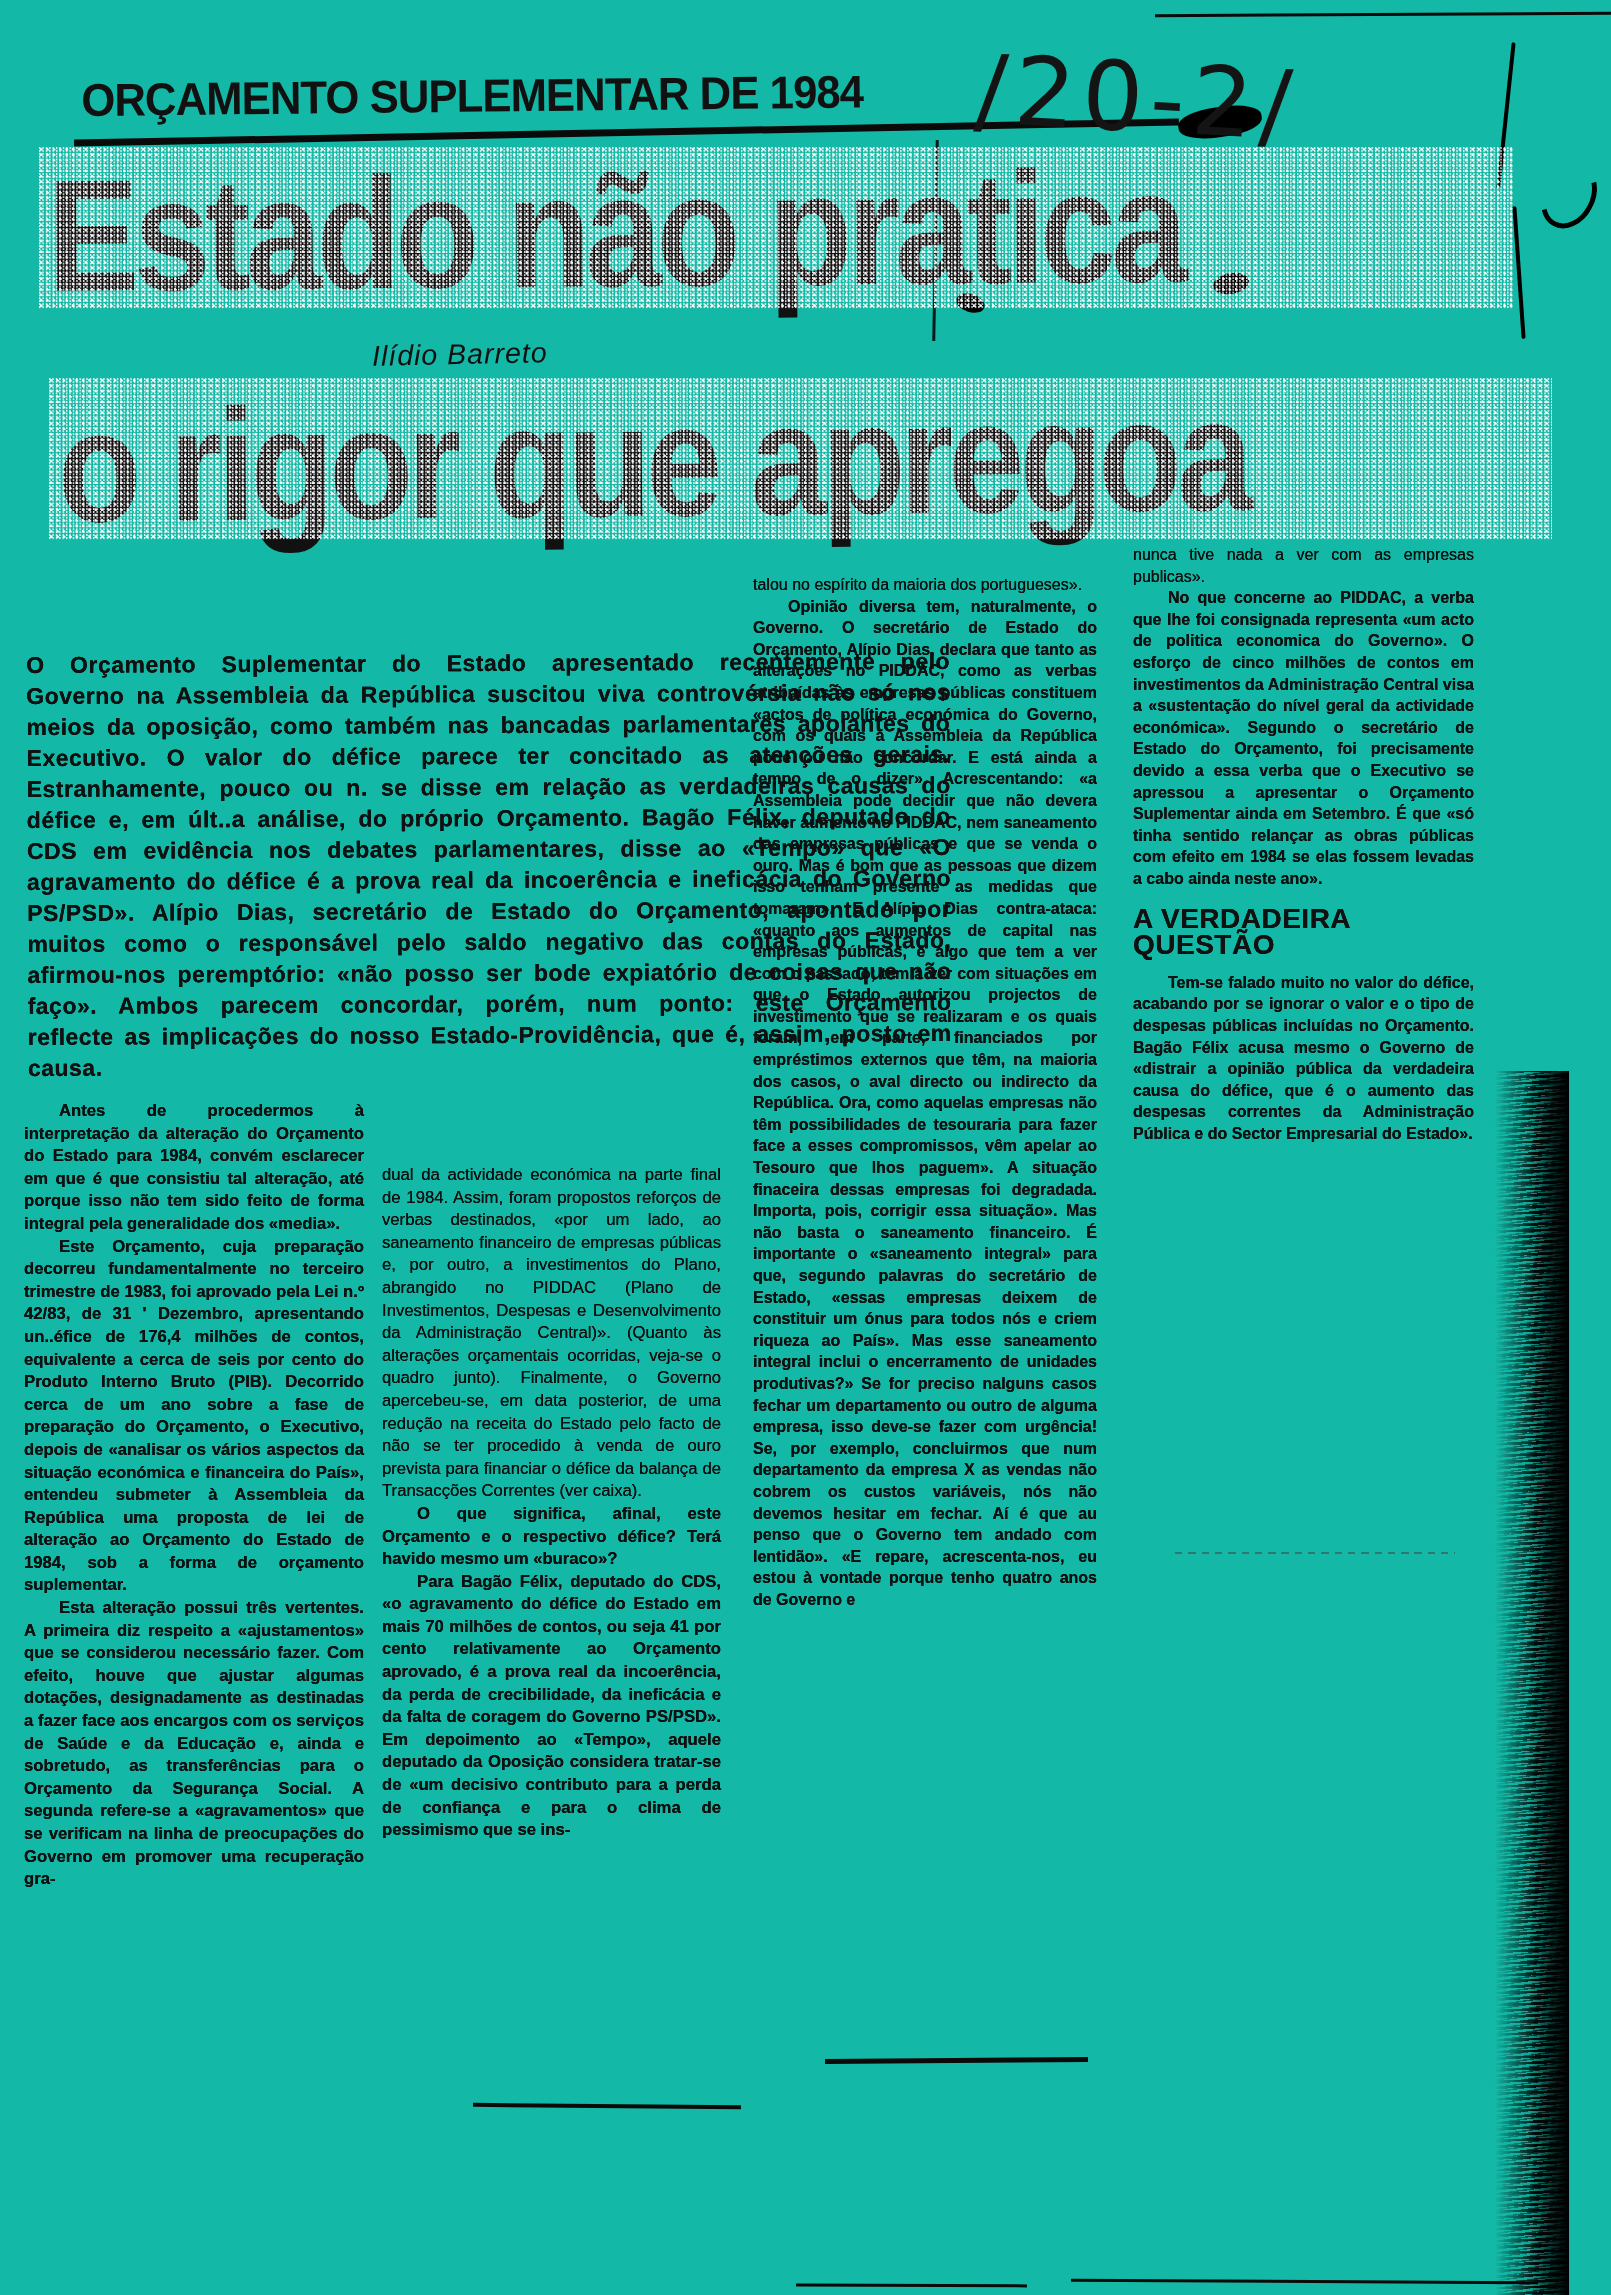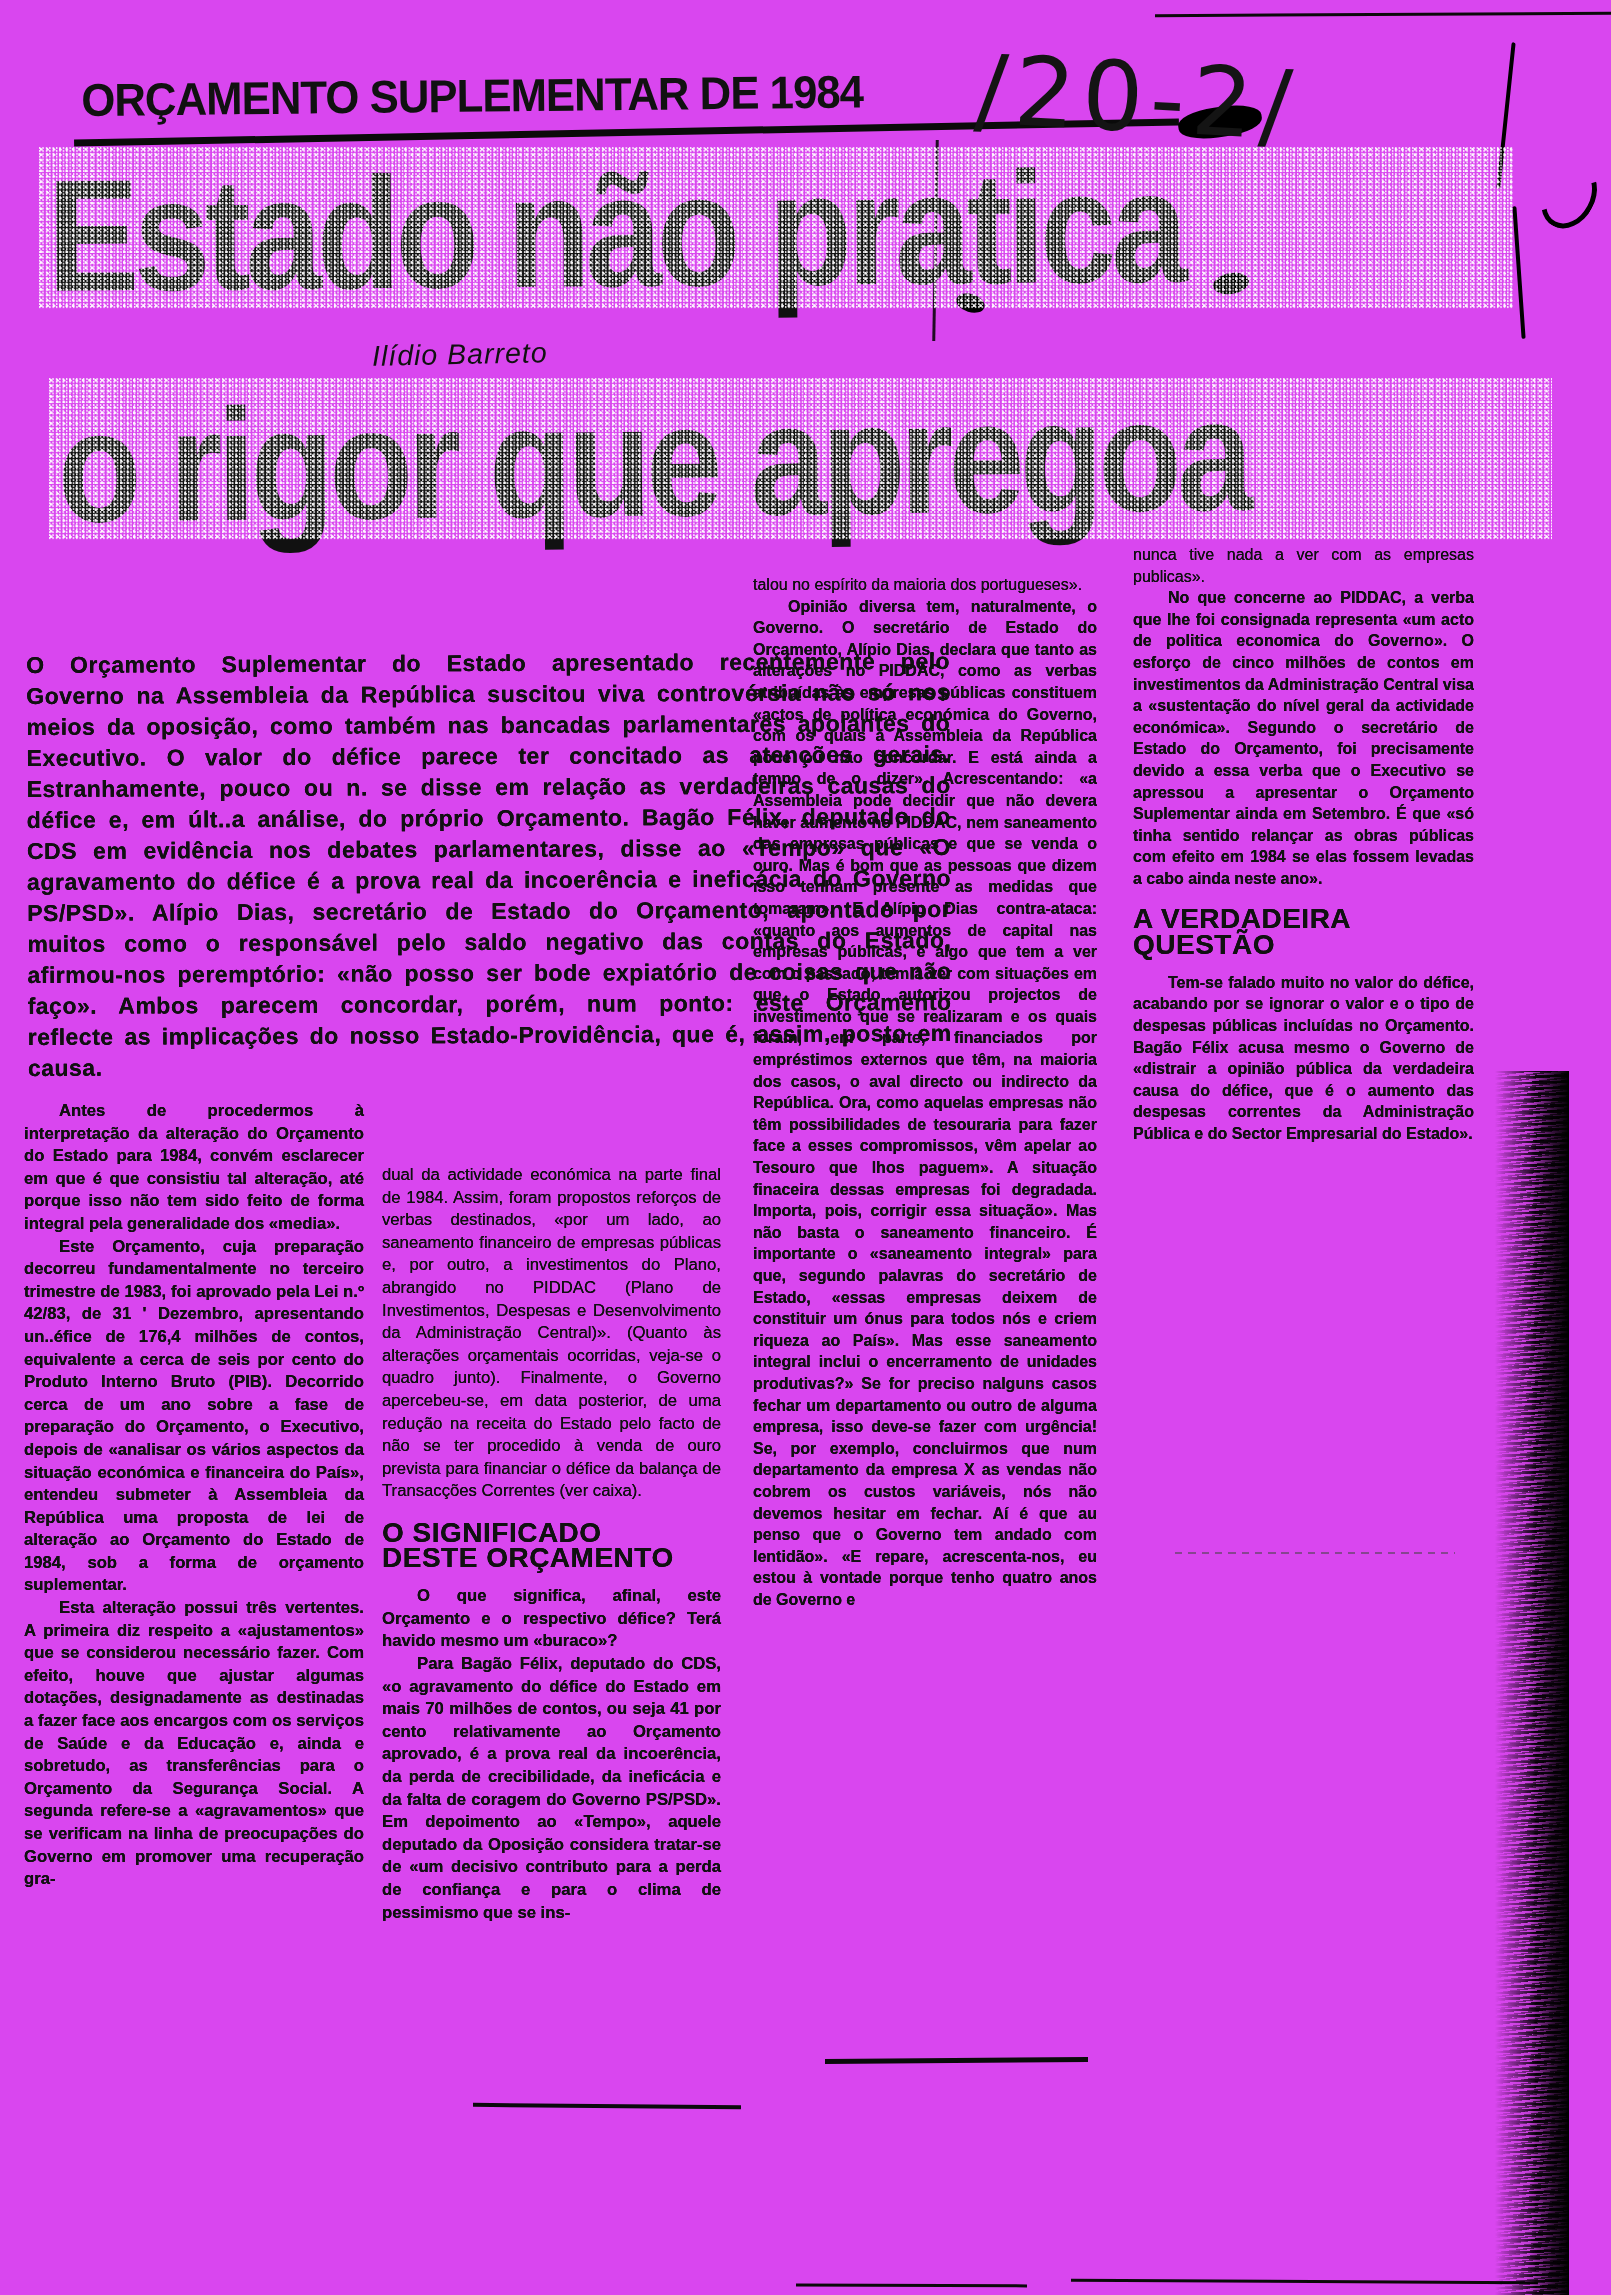--- a/index.html
+++ b/index.html
@@ -1,17 +1,17 @@
 <!DOCTYPE html>
 <html lang="pt" style="font-size:7.9px"><head>
 <meta charset="utf-8">
 <style>
   html,body{margin:0;padding:0;background:#e8e8e6;}
   #page{
-    position:relative; width:1612px; height:2295px; background:#d946ef;
+    position:relative; width:1612px; height:2295px; background:#14b8a6;
     overflow:hidden; font-family:"Liberation Sans", sans-serif; color:#111;
   }
   
   #page::before{
     content:""; position:absolute; inset:0; z-index:6; pointer-events:none;
     background-image:radial-gradient(rgba(0,0,0,.20) 0.5px, transparent 0.7px);
     background-size:20px 16px; opacity:.28;
   }
   .abs{position:absolute;}
   .rule{background:#0a0a0a;}
@@ -117,24 +117,20 @@
   <div class="abs lede">O Orçamento Suplementar do Estado apresentado recentemente pelo Governo na Assembleia da República suscitou viva controvérsia não só nos meios da oposição, como também nas bancadas parlamentares apoiantes do Executivo. O valor do défice parece ter concitado as atenções gerais. Estranhamente, pouco ou n.  se disse em relação as verdadeiras causas do défice e, em últ..a análise, do próprio Orçamento. Bagão Félix, deputado do CDS em evidência nos debates parlamentares, disse ao «Tempo» que «O agravamento do défice é a prova real da incoerência e ineficácia do Governo PS/PSD». Alípio Dias, secretário de Estado do Orçamento, apontado por muitos como o responsável pelo saldo negativo das contas do Estado, afirmou-nos peremptório: «não posso ser bode expiatório de coisas que não faço». Ambos parecem concordar, porém, num ponto: este Orçamento reflecte as implicações do nosso Estado-Providência, que é, assim, posto em causa.</div>
 
   <div class="abs col col-1">
     <p class="p-indent">Antes de procedermos à interpretação da alteração do Orçamento do Estado para 1984, convém esclarecer em que é que consistiu tal alteração, até porque isso não tem sido feito de forma integral pela generalidade dos «media».</p>
     <p class="p-indent">Este Orçamento, cuja preparação decorreu fundamentalmente no terceiro trimestre de 1983, foi aprovado pela Lei n.º 42/83, de 31 ' Dezembro, apresentando un..éfice de 176,4 milhões de contos, equivalente a cerca de seis por cento do Produto Interno Bruto (PIB). Decorrido cerca de um ano sobre a fase de preparação do Orçamento, o Executivo, depois de «analisar os vários aspectos da situação económica e financeira do País», entendeu submeter à Assembleia da República uma proposta de lei de alteração ao Orçamento do Estado de 1984, sob a forma de orçamento suplementar.</p>
     <p class="p-indent">Esta alteração possui três vertentes. A primeira diz respeito a «ajustamentos» que se considerou necessário fazer. Com efeito, houve que ajustar algumas dotações, designadamente as destinadas a fazer face aos encargos com os serviços de Saúde e da Educação e, ainda e sobretudo, as transferências para o Orçamento da Segurança Social. A segunda refere-se a «agravamentos» que se verificam na linha de preocupações do Governo em promover uma recuperação gra-</p>
   </div>
 
   <div class="abs col col-2">
     <p>dual da actividade económica na parte final de 1984. Assim, foram propostos reforços de verbas destinados, «por um lado, ao saneamento financeiro de empresas públicas e, por outro, a investimentos do Plano, abrangido no PIDDAC (Plano de Investimentos, Despesas e Desenvolvimento da Administração Central)». (Quanto às alterações orçamentais ocorridas, veja-se o quadro junto). Finalmente, o Governo apercebeu-se, em data posterior, de uma redução na receita do Estado pelo facto de não se ter procedido à venda de ouro prevista para financiar o défice da balança de Transacções Correntes (ver caixa).</p>
-    <div class="subhead">
-      <div>O SIGNIFICADO</div>
-      <div>DESTE ORÇAMENTO</div>
-    </div>
     <p class="p-indent">O que significa, afinal, este Orçamento e o respectivo défice? Terá havido mesmo um «buraco»?</p>
     <p class="p-indent">Para Bagão Félix, deputado do CDS, «o agravamento do défice do Estado em mais 70 milhões de contos, ou seja 41 por cento relativamente ao Orçamento aprovado, é a prova real da incoerência, da perda de crecibilidade, da ineficácia e da falta de coragem do Governo PS/PSD». Em depoimento ao «Tempo», aquele deputado da Oposição considera tratar-se de «um decisivo contributo para a perda de confiança e para o clima de pessimismo que se ins-</p>
   </div>
 
   <div class="abs col col-3">
     <p>talou no espírito da maioria dos portugueses».</p>
     <p class="p-indent">Opinião diversa tem, naturalmente, o Governo. O secretário de Estado do Orçamento, Alípio Dias, declara que tanto as alterações no PIDDAC, como as verbas atribuídas às empresas públicas constituem «actos de política económica do Governo, com os quais a Assembleia da República pode ou não concordar. E está ainda a tempo de o dizer». Acrescentando: «a Assembleia pode decidir que não devera haver aumento no PIDDAC, nem saneamento das empresas públicas e que se venda o ouro. Mas é bom que as pessoas que dizem isso tenham presente as medidas que tomaram». E Alípio Dias contra-ataca: «quanto aos aumentos de capital nas empresas públicas, é algo que tem a ver com o passado; tem a ver com situações em que o Estado autorizou projectos de investimento que se realizaram e os quais foram, em parte, financiados por empréstimos externos que têm, na maioria dos casos, o aval directo ou indirecto da República. Ora, como aquelas empresas não têm possibilidades de tesouraria para fazer face a esses compromissos, vêm apelar ao Tesouro que lhos paguem». A situação finaceira dessas empresas foi degradada. Importa, pois, corrigir essa situação». Mas não basta o saneamento financeiro. É importante o «saneamento integral» para que, segundo palavras do secretário de Estado, «essas empresas deixem de constituir um ónus para todos nós e criem riqueza ao País». Mas esse saneamento integral inclui o encerramento de unidades produtivas?» Se for preciso nalguns casos fechar um departamento ou outro de alguma empresa, isso deve-se fazer com urgência! Se, por exemplo, concluirmos que num departamento da empresa X as vendas não cobrem os custos variáveis, nós não devemos hesitar em fechar. Aí é que au penso que o Governo tem andado com lentidão». «E repare, acrescenta-nos, eu estou à vontade porque tenho quatro anos de Governo e</p>
   </div>
 
   <div class="abs col col-4">

